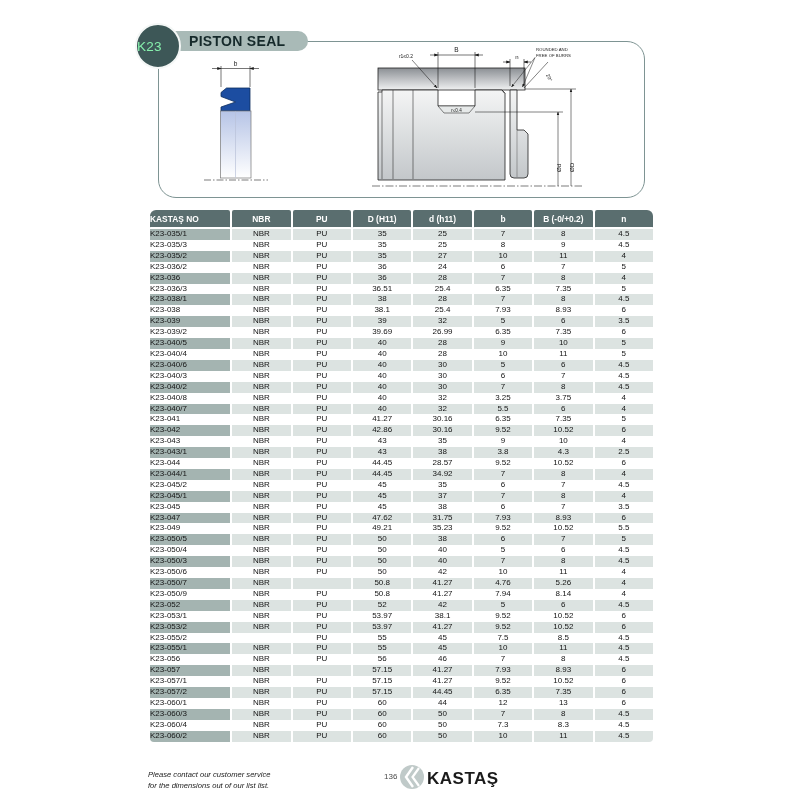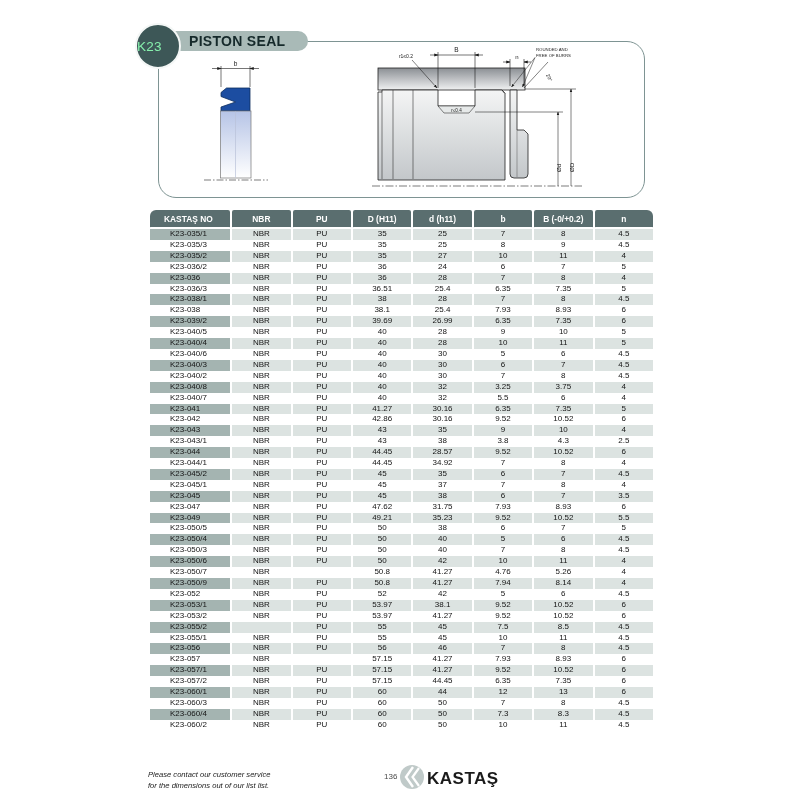--- a/index.html
+++ b/index.html
@@ -22,25 +22,25 @@
   .draw { position:absolute; z-index:2; }
   #draw-left  { left:198px; top:58px;  width:112px; height:132px; }
   #draw-right { left:370px; top:42px;  width:218px; height:152px; }
   svg text { font-family:"Liberation Sans", sans-serif; fill:#1a1a1a; }
 
   
   .tbl-wrap { position:absolute; left:148px; top:210px; width:507px; }
   table { width:100%; table-layout:fixed; border-collapse:separate; border-spacing:2px 0; }
   th { background:#5a6e6f; color:#fff; font-size:8.4px; font-weight:bold; height:19px;
        text-align:center; border-radius:2px; border-bottom:2px solid #fff; }
-  th.c0 { text-align:left; padding-left:14px; border-top-left-radius:6px; }
+  th.c0 { text-align:left; padding-left:0; border-top-left-radius:6px; }
   th:last-child { border-top-right-radius:6px; }
   td { font-size:8px; height:10.92px; line-height:10.9px; padding:0; text-align:center;
        color:#141414; white-space:nowrap; overflow:hidden; }
-  td.c0 { text-align:left; padding-left:20px; }
+  td.c0 { text-align:left; padding-left:0; }
   tbody tr:nth-child(odd) td { background:#dce3e1; }
   tbody tr:nth-child(odd) td.c0 { background:#a4b4b1; }
   tbody tr:nth-child(even) td { background:#ffffff; }
   tbody tr:last-child td.c0 { border-bottom-left-radius:4px; }
   tbody tr:last-child td:last-child { border-bottom-right-radius:4px; }
   col.c0 { width:16.4%; }
 
   
   .foot-note { position:absolute; left:148px; top:770px; font-size:7.6px; font-style:italic;
                color:#222; line-height:1.4; }
@@ -251,20 +251,30 @@
             <td class="c0">K23-038</td>
             <td>NBR</td>
             <td>PU</td>
             <td>38.1</td>
             <td>25.4</td>
             <td>7.93</td>
             <td>8.93</td>
             <td>6</td>
           </tr>
           <tr>
+            <td class="c0">K23-039</td>
+            <td>NBR</td>
+            <td>PU</td>
+            <td>39</td>
+            <td>32</td>
+            <td>5</td>
+            <td>6</td>
+            <td>3.5</td>
+          </tr>
+          <tr>
             <td class="c0">K23-039/2</td>
             <td>NBR</td>
             <td>PU</td>
             <td>39.69</td>
             <td>26.99</td>
             <td>6.35</td>
             <td>7.35</td>
             <td>6</td>
           </tr>
           <tr>

